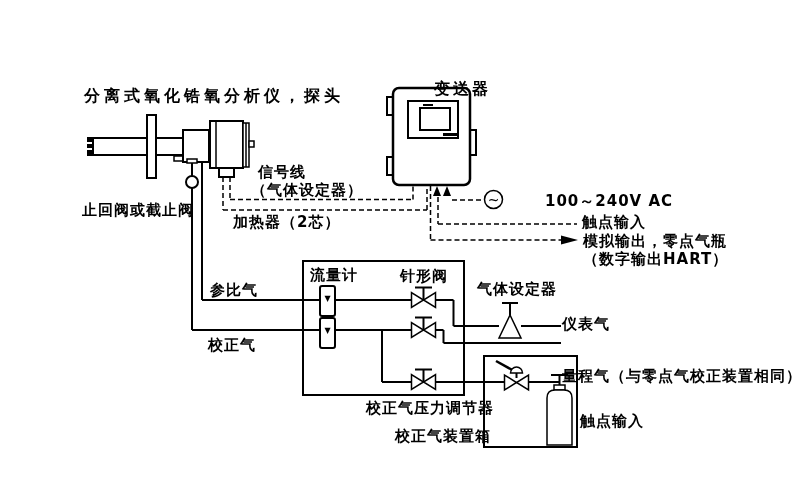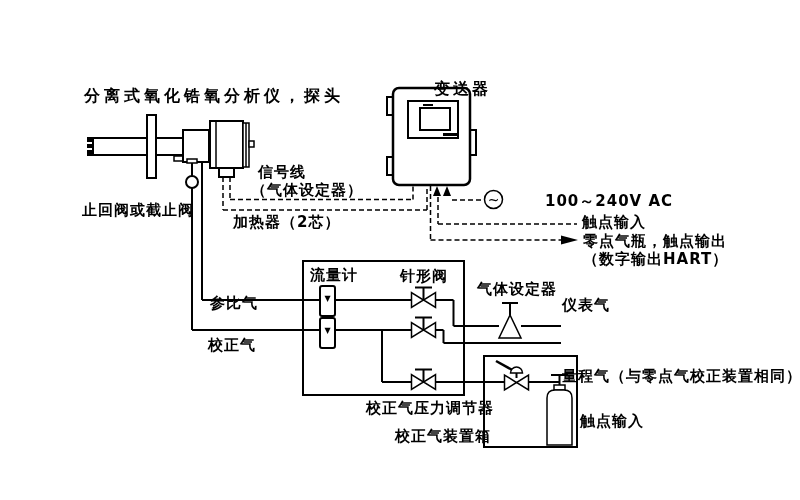--- a/index.html
+++ b/index.html
@@ -158,26 +158,26 @@
 
   <div class="lbl title" style="left:84px;top:87px;">分离式氧化锆氧分析仪，探头</div>
   <div class="lbl title2" style="left:434px;top:80px;">变送器</div>
 
   <div class="lbl" style="left:82px;top:188px;margin-top:14px;">止回阀或截止阀</div>
   <div class="lbl" style="left:258px;top:164px;">信号线</div>
   <div class="lbl" style="left:251px;top:182px;">（气体设定器）</div>
   <div class="lbl" style="left:233px;top:214px;">加热器（2芯）</div>
   <div class="lbl mono" style="left:509px;top:193px;margin-left:36px;">100～240V AC</div>
   <div class="lbl" style="left:582px;top:214px;">触点输入</div>
-  <div class="lbl" style="left:583px;top:233px;">零点气瓶，触点输出</div>
+  <div class="lbl" style="left:583px;top:233px;">模拟输出，零点气瓶</div>
   <div class="lbl" style="left:583px;top:251px;">（数字输出HART）</div>
   <div class="lbl" style="left:310px;top:267px;">流量计</div>
   <div class="lbl" style="left:400px;top:268px;">针形阀</div>
-  <div class="lbl" style="left:210px;top:295px;">参比气</div>
+  <div class="lbl" style="left:210px;top:282px;">参比气</div>
   <div class="lbl" style="left:208px;top:337px;">校正气</div>
   <div class="lbl" style="left:477px;top:282px;font-family:Liberation Mono, monospace;">气体设定器</div>
-  <div class="lbl" style="left:562px;top:297px;">仪表气</div>
+  <div class="lbl" style="left:562px;top:316px;">仪表气</div>
   <div class="lbl" style="left:562px;top:348px;margin-top:20px;">量程气（与零点气校正装置相同）</div>
   <div class="lbl" style="left:366px;top:400px;">校正气压力调节器</div>
   <div class="lbl" style="left:395px;top:428px;font-family:Liberation Serif, serif;">校正气装置箱</div>
   <div class="lbl" style="left:580px;top:413px;">触点输入</div>
 
 </div>
 
 </body></html>

